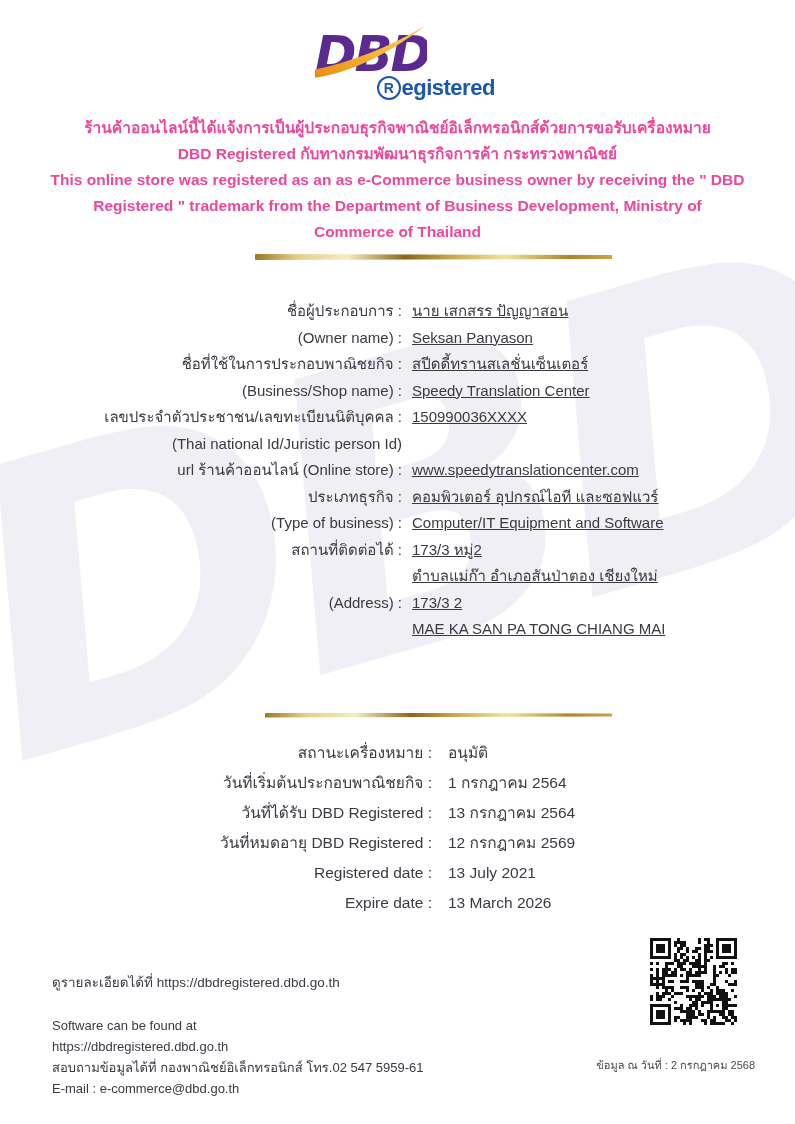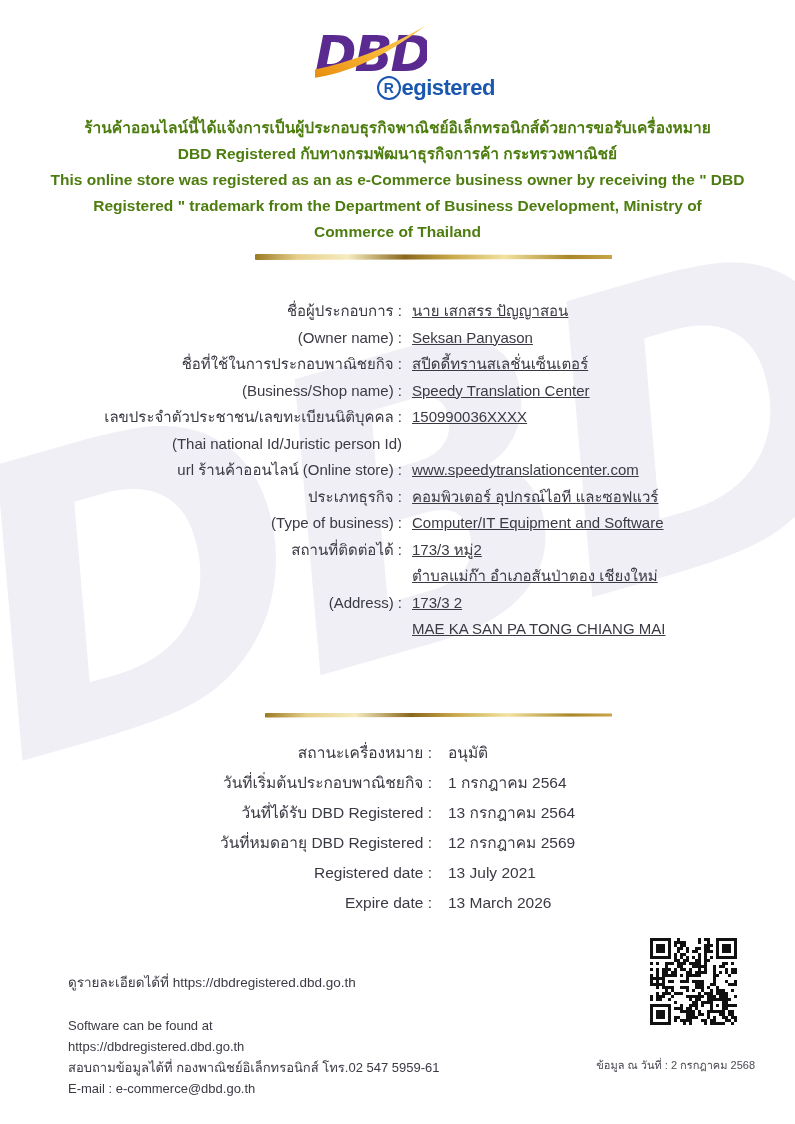--- a/index.html
+++ b/index.html
@@ -20,39 +20,39 @@
   .dbd-svg{display:block;width:112px;height:58px;}
   .dbd-text{font-family:"DejaVu Sans",sans-serif;font-weight:bold;font-style:italic;
     font-size:50px;letter-spacing:-2px;fill:#5b2a91;}
   .registered{display:flex;align-items:center;margin:-7px 0 0 62px;
     color:#1a57ae;font-weight:bold;font-size:22px;letter-spacing:-0.5px;}
   .rcircle{width:20px;height:20px;border:2.5px solid #1a57ae;border-radius:50%;
     display:inline-flex;align-items:center;justify-content:center;
     font-size:14px;margin-right:1px;flex:none;}
   
   .heading{margin-top:14px;text-align:center;font-weight:bold;font-size:15.5px;
-    line-height:26px;color:#4d7c0f;}
+    line-height:26px;color:#ec4899;}
   
   .gold{height:6px;border-radius:1px;
     background:linear-gradient(90deg,#9c7a24 0%,#e6cf8a 12%,#f6ecc0 26%,#8a671c 42%,#caa94a 55%,#f2e2a0 70%,#a98728 88%,#c8a648 100%);
     clip-path:polygon(0 0,100% 18%,100% 82%,0 100%);}
   .gold1{margin:9px 0 0 255px;width:357px;}
   .gold2{margin:70px 0 0 265px;width:347px;height:5px;}
   
   .fields{margin:38px 0 0 58px;font-size:15px;}
   .frow{display:flex;line-height:26.5px;}
   .flabel{width:344px;text-align:right;flex:none;}
   .fvalue{padding-left:10px;text-decoration:underline;}
   
   .status{margin:20px 0 0 58px;font-size:15.5px;}
   .srow{display:flex;line-height:30px;}
   .slabel{width:374px;text-align:right;flex:none;}
   .svalue{padding-left:16px;}
   
-  .footer-left{position:absolute;left:68px;top:972px;z-index:1;font-size:13px;line-height:21px;}
+  .footer-left{position:absolute;left:52px;top:972px;z-index:1;font-size:13px;line-height:21px;}
   .footer-left .f1{font-size:13.5px;margin-bottom:22px;}
   .qr{position:absolute;left:645px;top:933px;width:96px;height:96px;z-index:1;background:#fff;}
   .qr-caption{position:absolute;right:40px;top:1056px;z-index:1;font-size:11px;color:#4a4a54;}
 </style>
 </head>
 <body>
 
 <div class="watermark">DBD</div>
 
 <div class="content">

